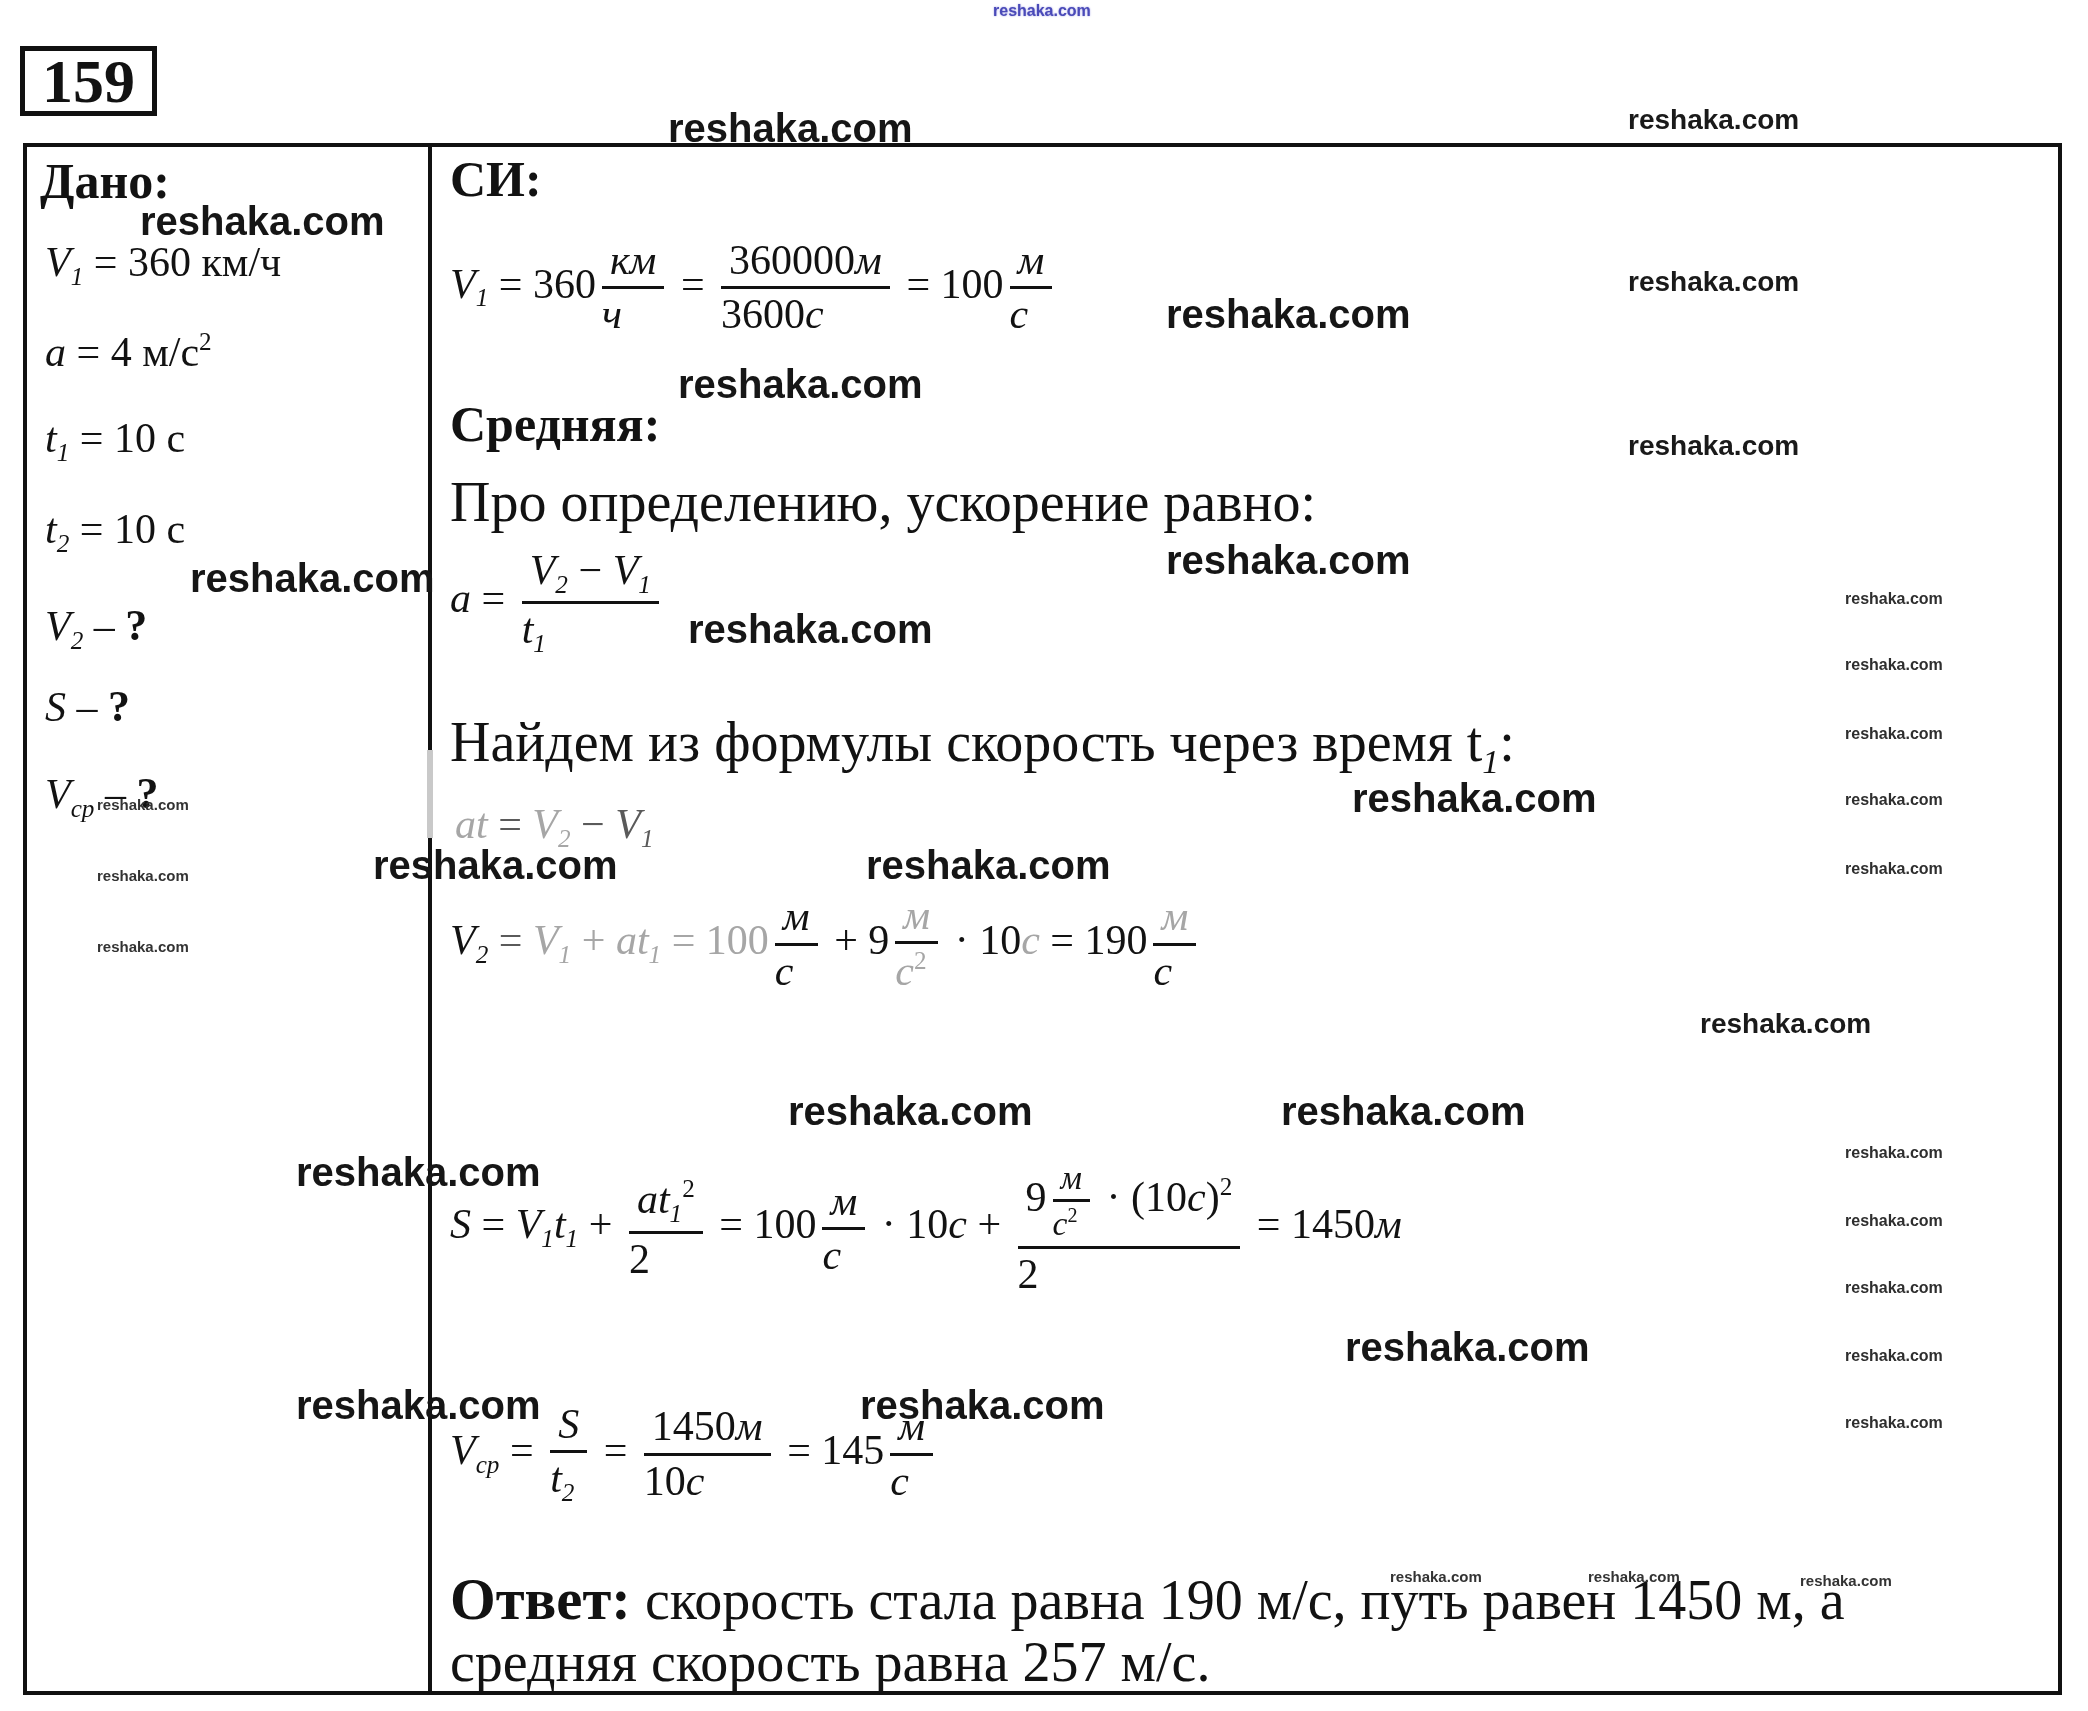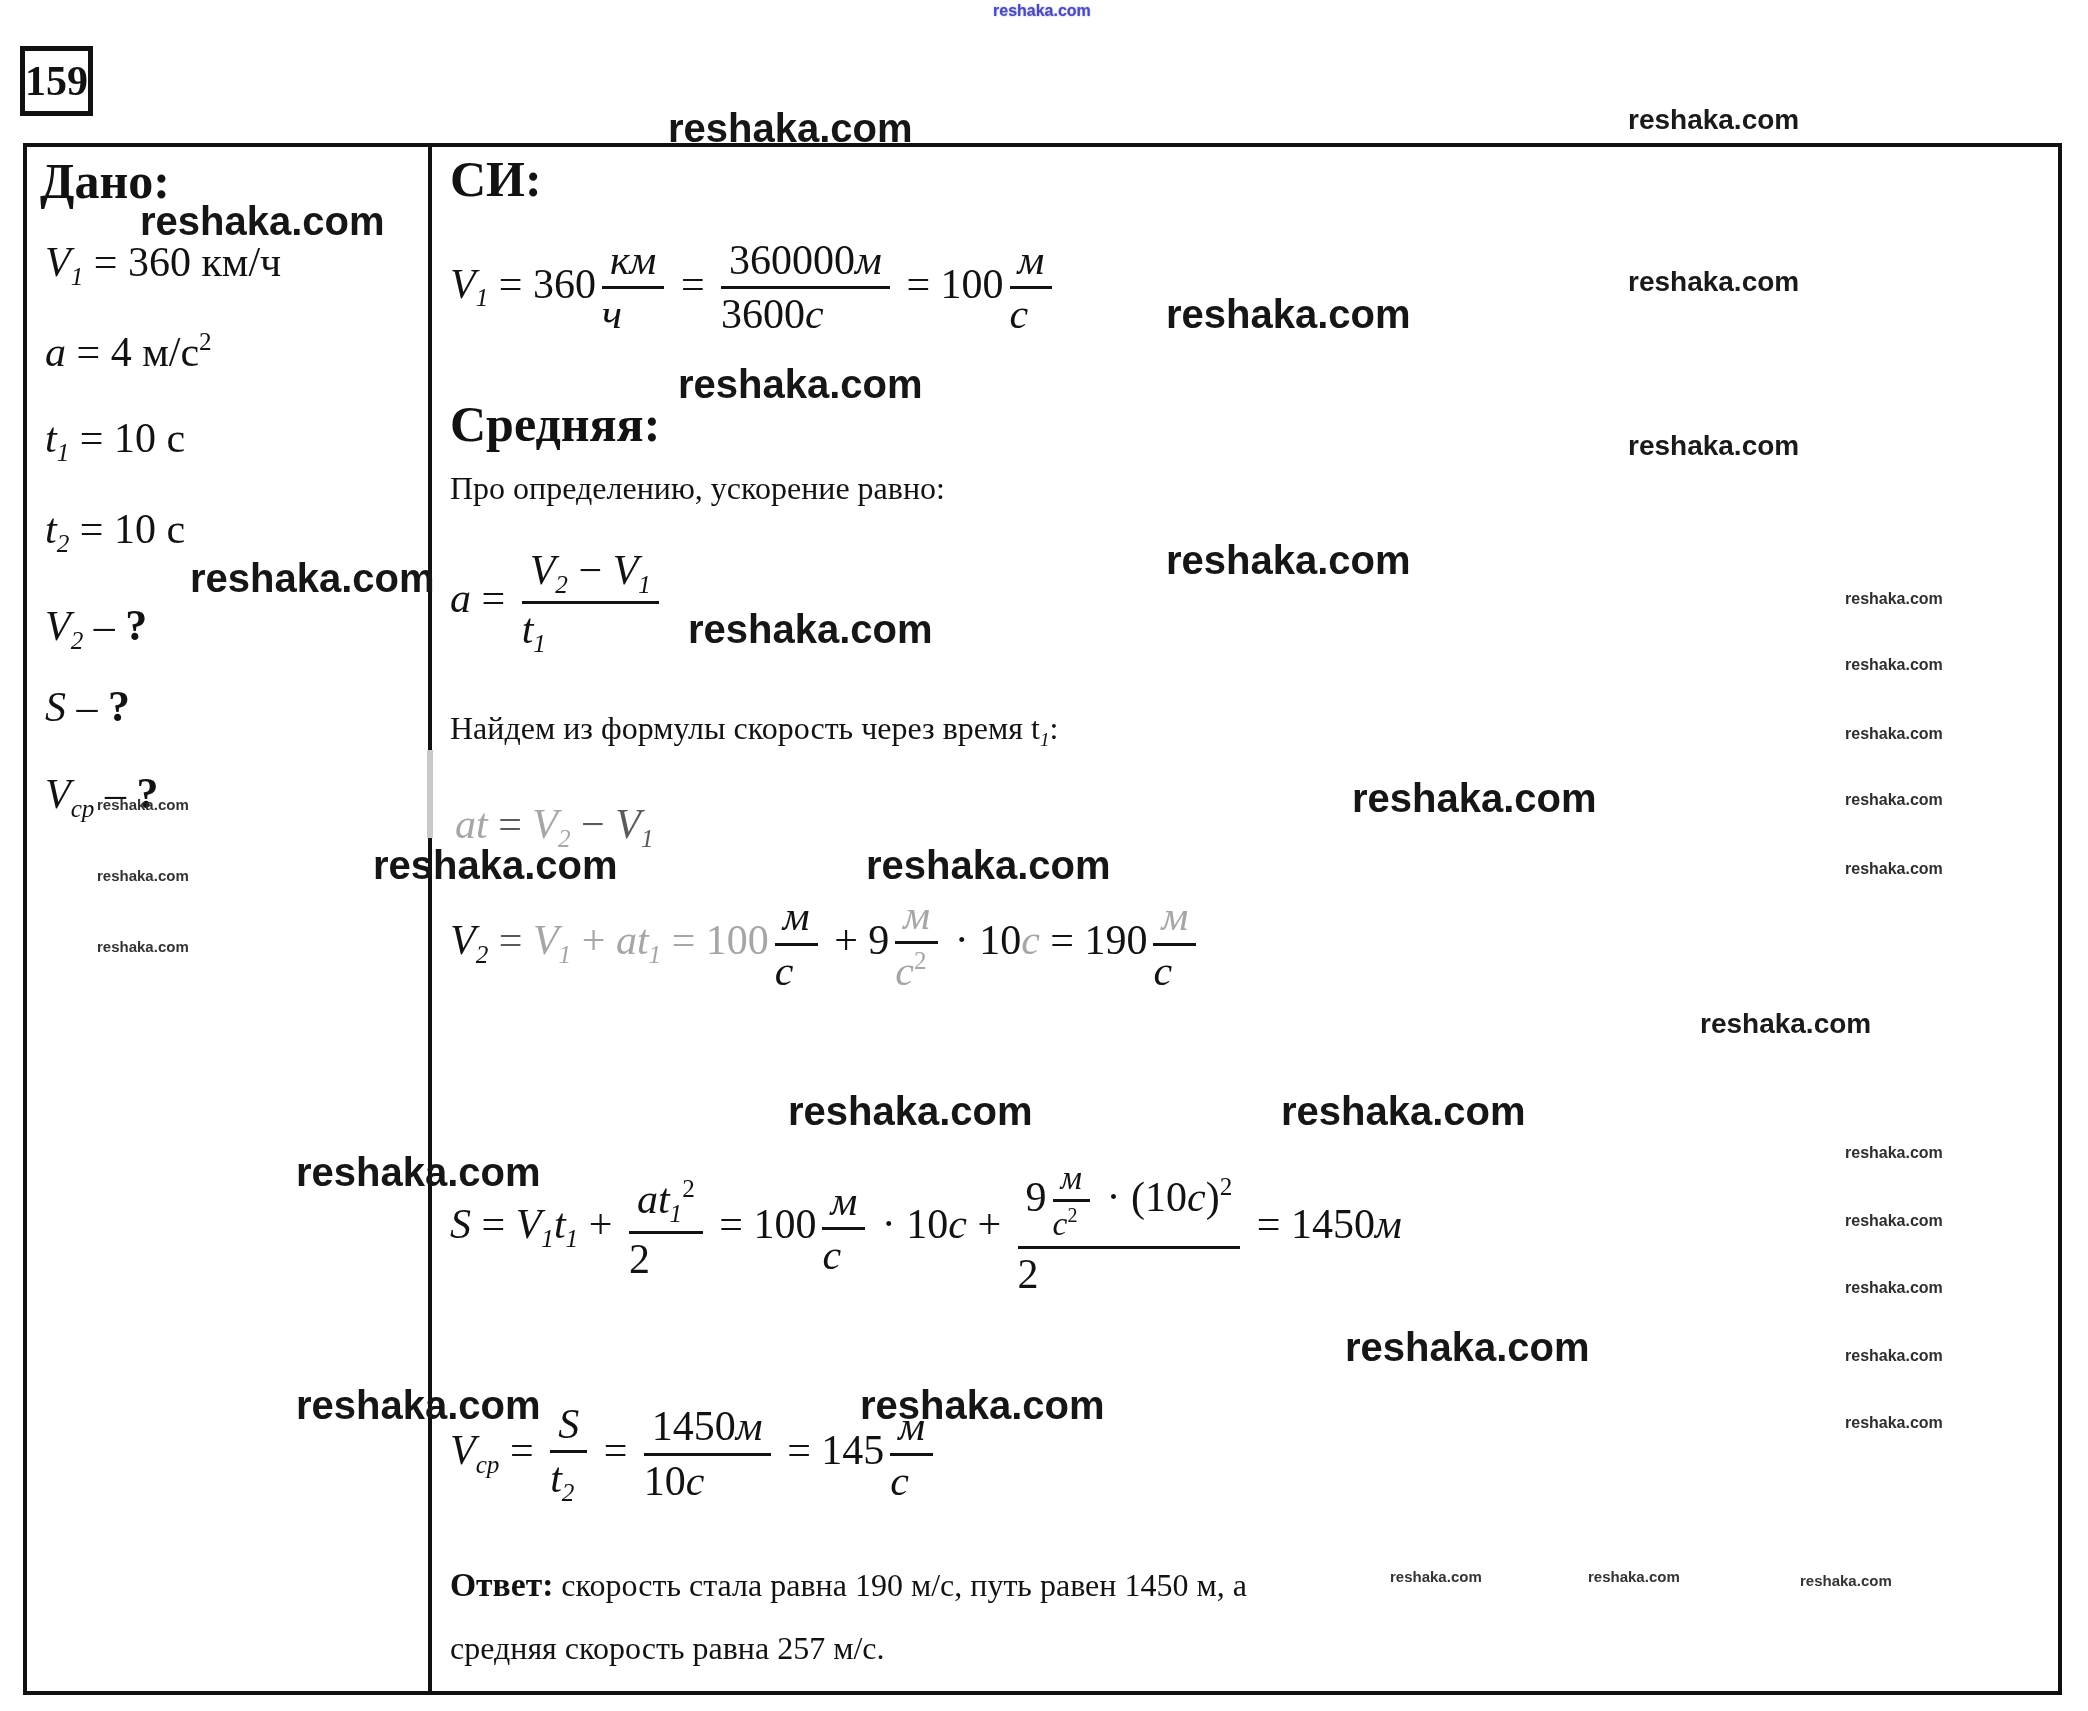--- a/index.html
+++ b/index.html
@@ -1,29 +1,29 @@
 <!DOCTYPE html>
 <html><head>
 <meta charset="utf-8">
 <style>
   html,body{margin:0;padding:0;background:#fff;}
   .page{position:relative;width:2088px;height:1711px;background:#ffffff;
         font-family:"Liberation Serif",serif;color:#121212;overflow:hidden;}
   .abs{position:absolute;}
   
-  .num-box{left:20px;top:46px;border:5px solid #111;padding:0 0;
-           font-weight:bold;font-size:42px;line-height:60px;background:#fff;}
+  .num-box{left:20px;top:46px;border:5px solid #111;padding:0 17px;
+           font-weight:bold;font-size:62px;line-height:60px;background:#fff;}
   
   .main-border{left:23px;top:143px;width:2039px;height:1552px;
                border:4px solid #111;box-sizing:border-box;}
   .divider{left:428px;top:143px;width:4px;height:1552px;background:#111;}
   .divider-gap{left:427px;top:750px;width:6px;height:88px;background:#c9c9c9;}
   
   .hdr{font-weight:bold;font-size:50px;}
-  .txt{font-size:32px;white-space:nowrap;}
+  .txt{font-size:56px;white-space:nowrap;}
   .math{font-size:42px;white-space:nowrap;}
   .math .v{font-style:italic;}
   .b{font-weight:bold;font-size:1.05em;}
   .c1{color:#a6a6a6;}
   .c2{color:#5a5a5a;}
   .sb{font-size:0.6em;vertical-align:-0.35em;font-style:italic;}
   .sp{font-size:0.6em;vertical-align:0.65em;}
   .frac{display:inline-block;vertical-align:middle;text-align:left;
         line-height:1.08;margin:0 6px;}
   .frac .num{display:block;border-bottom:3px solid currentColor;padding:0 8px 3px;}

